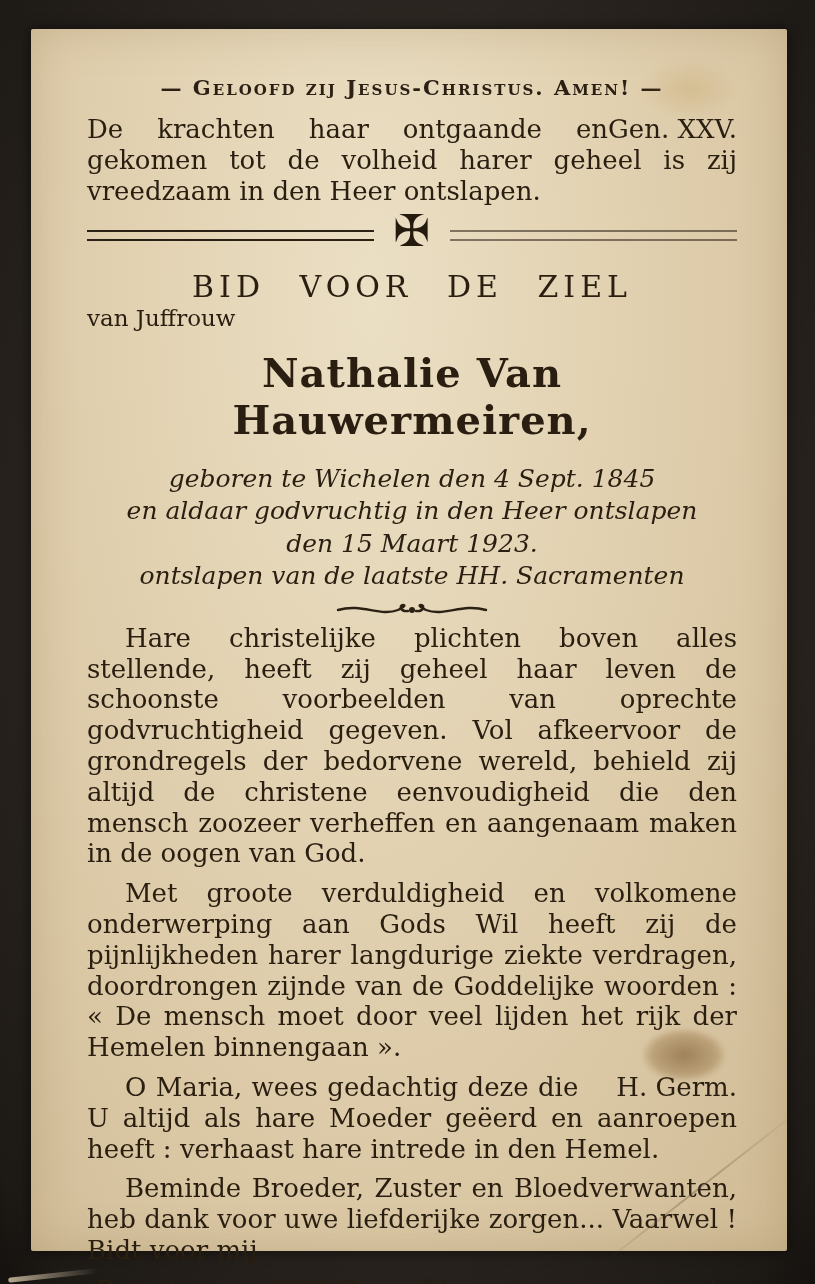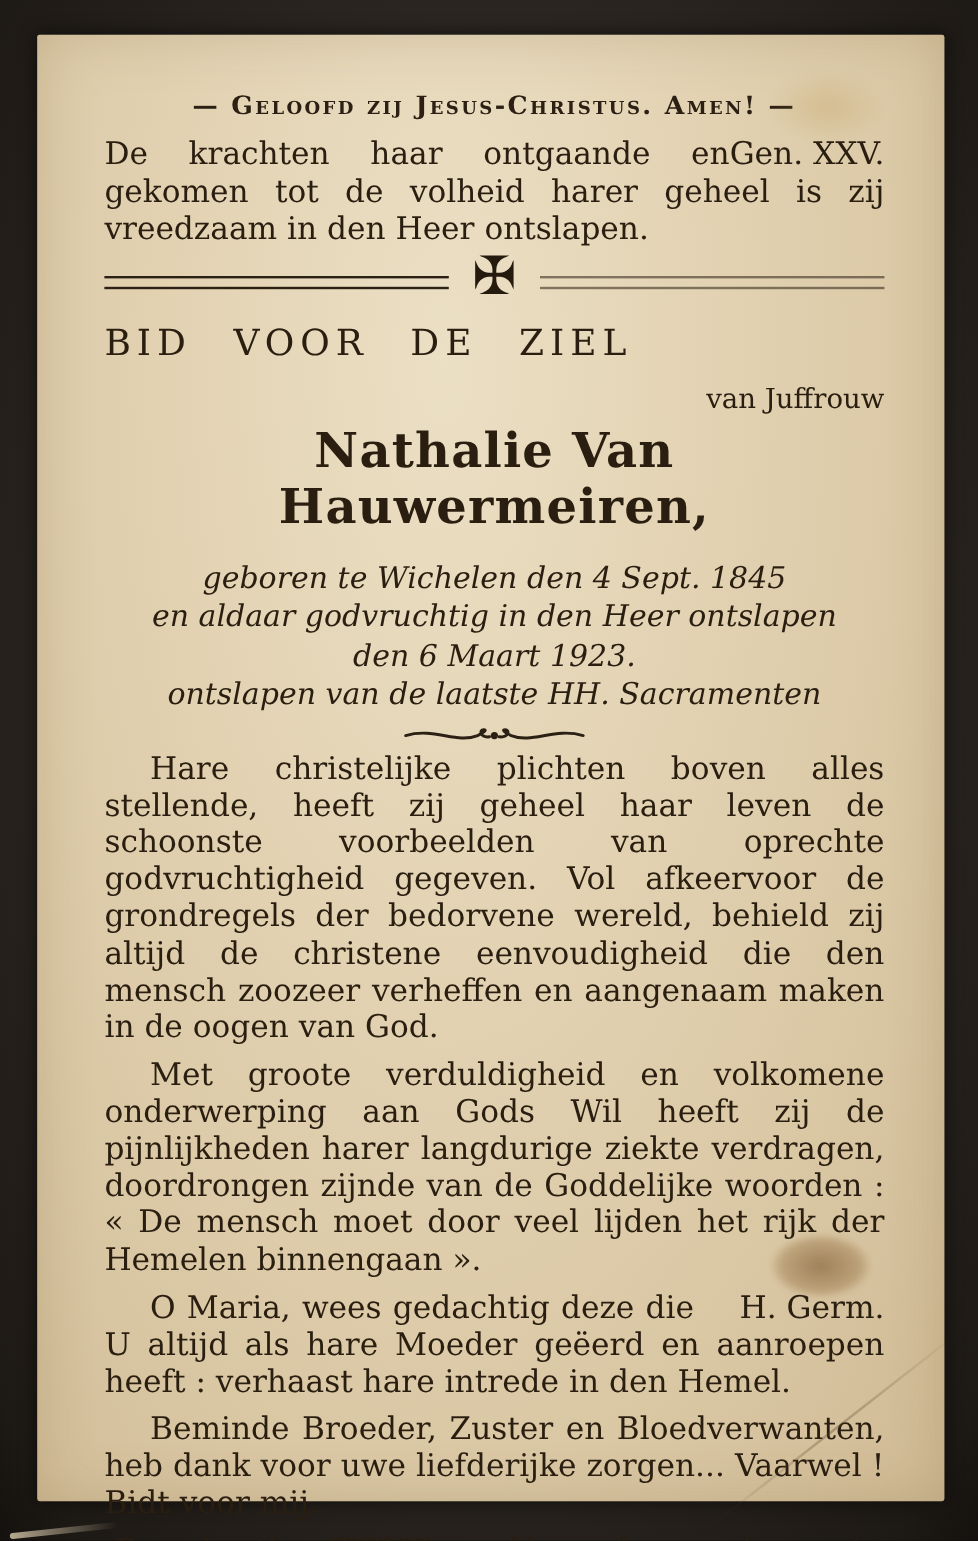--- a/index.html
+++ b/index.html
@@ -21,23 +21,23 @@
   }
   .epigraph{margin:14px 0 0;font-size:26px;line-height:1.2;text-align:justify;}
   .pref{float:right;}
   .divider{display:flex;align-items:center;gap:20px;margin:10px 0 2px;}
   .dline{flex:1;height:7px;border-top:2px solid #2b2014;border-bottom:2px solid #2b2014;}
   .dline.faded{opacity:.55;}
   .cross{
     font-family:"DejaVu Sans","Liberation Sans",sans-serif;
     font-size:44px;line-height:.8;transform:translateY(-5px);color:#241a0e;
   }
-  .heading{font-size:30px;letter-spacing:5px;word-spacing:20px;margin-top:16px;}
-  .subheading{text-align:right;font-size:23px;margin-top:16px;}
-  .name{text-align:center;font-size:40px;font-weight:bold;margin-top:6px;letter-spacing:1px;}
+  .heading{text-align:center;font-size:30px;letter-spacing:5px;word-spacing:20px;margin-top:16px;}
+  .subheading{text-align:left;font-size:23px;margin-top:1px;}
+  .name{text-align:center;font-size:40px;font-weight:bold;margin-top:18px;letter-spacing:1px;}
   .vitals{text-align:center;font-style:italic;font-size:25px;line-height:1.3;margin-top:20px;}
   .flourish{text-align:center;margin:8px 0 4px;line-height:0;}
   .bodytext p{font-size:26px;line-height:1.185;text-align:justify;text-indent:38px;margin:0 0 9px;}
   .closing{text-align:center;font-size:26px;margin-top:4px;}
   .stain{position:absolute;border-radius:50%;pointer-events:none;}
   .stain-main{left:612px;top:1000px;width:82px;height:52px;
     background:radial-gradient(ellipse, rgba(112,74,30,.55) 0%, rgba(130,90,40,.32) 55%, rgba(140,100,50,0) 75%);
     filter:blur(2px);}
   .stain-top{left:608px;top:30px;width:100px;height:60px;
     background:radial-gradient(ellipse, rgba(185,145,70,.25) 0%, rgba(185,145,70,0) 70%);
@@ -69,21 +69,21 @@
         <div class="dline faded"></div>
       </div>
 
       <div class="heading">BID VOOR DE ZIEL</div>
       <div class="subheading">van Juffrouw</div>
       <div class="name">Nathalie Van Hauwermeiren,</div>
 
       <div class="vitals">
         <div>geboren te Wichelen den 4 Sept. 1845</div>
         <div>en aldaar  godvruchtig in den Heer ontslapen</div>
-        <div>den 6 Maart 1923.</div>
+        <div>den 15 Maart 1923.</div>
         <div>ontslapen van de laatste  HH. Sacramenten</div>
       </div>
 
       <div class="flourish">
         <svg width="160" height="18" viewBox="0 0 160 18">
           <path d="M6 9 C 30 2, 48 16, 66 9 C 72 6, 74 4, 71 4 C 67 4, 68 11, 76 10" stroke="#2b2014" stroke-width="2.4" fill="none" stroke-linecap="round"></path>
           <path d="M154 9 C 130 2, 112 16, 94 9 C 88 6, 86 4, 89 4 C 93 4, 92 11, 84 10" stroke="#2b2014" stroke-width="2.4" fill="none" stroke-linecap="round"></path>
           <circle cx="80" cy="9" r="3" fill="#2b2014"></circle>
         </svg>
       </div>

